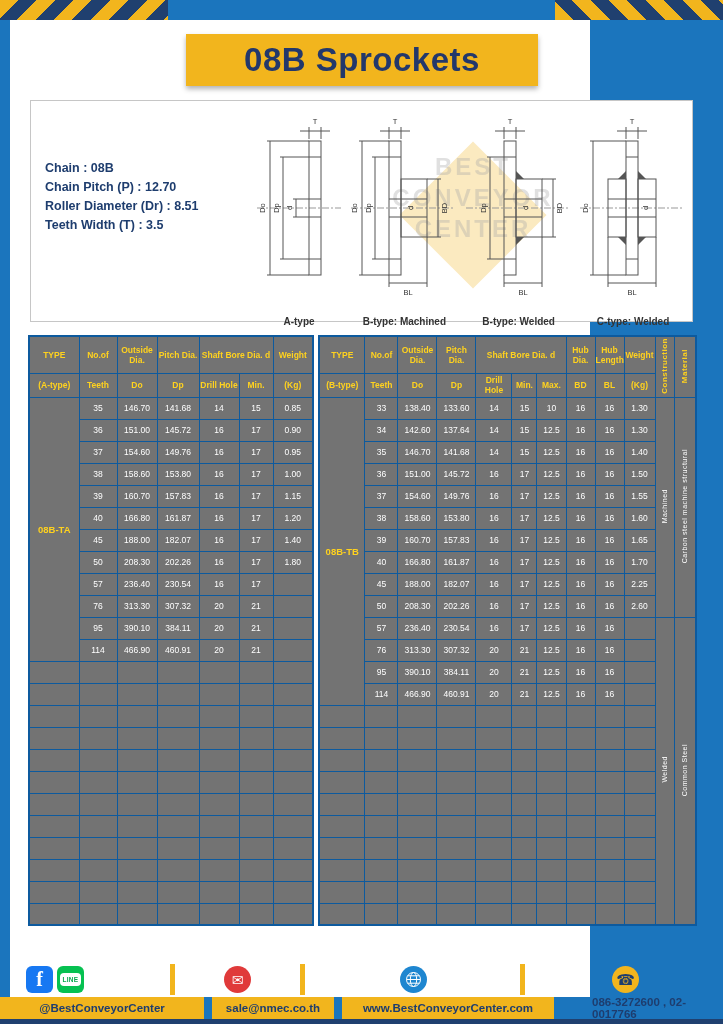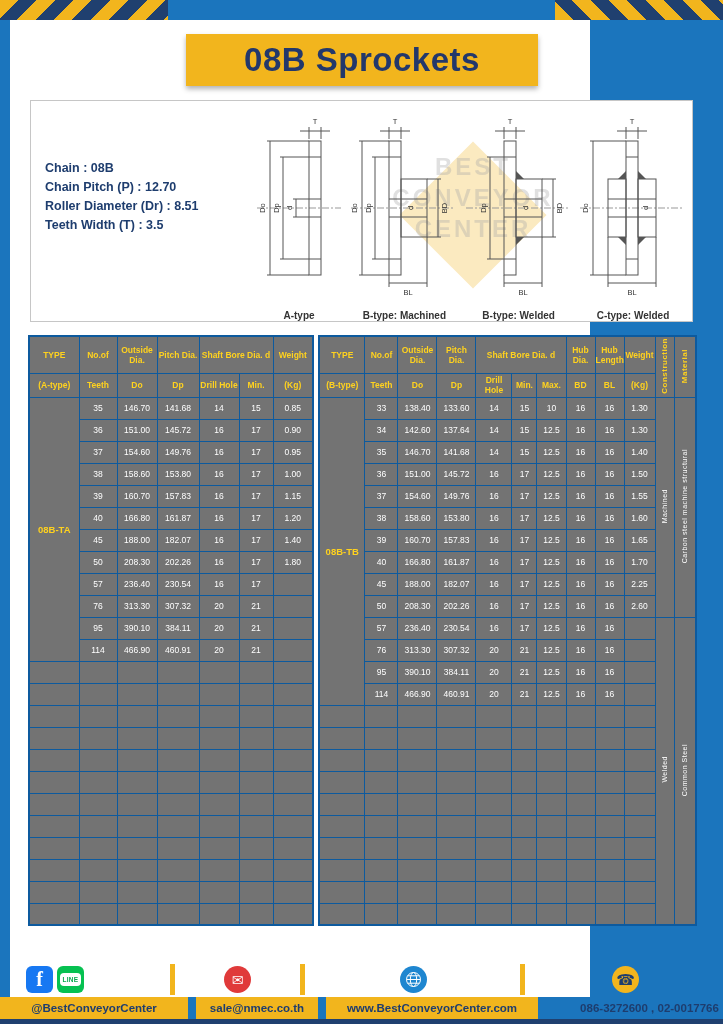--- a/index.html
+++ b/index.html
@@ -25,21 +25,21 @@
   .diagrams { flex:1; position:relative; display:flex; align-items:flex-start; justify-content:space-between; padding:12px 4px 0 0; }
   .watermark-shape { position:absolute; left:168px; top:62px; width:104px; height:104px; background:rgba(242,181,29,.28); transform:rotate(45deg); }
   .watermark { position:absolute; left:90px; top:50px; width:260px; text-align:center; font-size:24px; line-height:31px;
     font-weight:bold; letter-spacing:3px; color:rgba(165,165,165,.35); white-space:pre-line; }
   .fig { position:relative; display:flex; flex-direction:column; align-items:center; }
   .fig svg { display:block; }
   .fig line, .fig rect { stroke:#555; stroke-width:1; fill:none; }
   .fig polygon { fill:#555; stroke:none; }
   .fig .cl { stroke:#999; stroke-dasharray:7 2 2 2; }
   .fig text { fill:#333; font-size:7.5px; }
-  .fig figcaption { font-size:10px; font-weight:600; color:#333; margin-top:11px; }
+  .fig figcaption { font-size:10px; font-weight:600; color:#333; margin-top:17px; }
 
   .tables { position:absolute; left:18px; top:315px; width:669px; display:flex; justify-content:space-between; align-items:flex-start; }
   table.spec { border-collapse:collapse; table-layout:fixed; background:#737373; border:2px solid #0d5a9e; }
   .spec th, .spec td { border:1px solid #0d5a9e; text-align:center; vertical-align:middle; padding:0; overflow:hidden; }
   .spec th { color:#ffd21e; font-weight:bold; font-size:8.5px; line-height:1.2; white-space:pre-line; }
   .spec tr.hr1 th { height:37px; }
   .spec tr.hr2 th { height:24px; }
   .spec td { color:#fff; font-size:8.5px; height:22px; }
   .spec td.type-cell { color:#ffd21e; font-weight:bold; font-size:9.5px; }
   .rot { writing-mode:vertical-rl; transform:rotate(180deg); display:inline-block; line-height:1; letter-spacing:.5px; }
@@ -58,21 +58,21 @@
   .icon-globe { left:400px; top:3px; background:#1e86d0; }
   .icon-phone { left:612px; top:3px; background:#f2b51d; color:#1e3d6e; font-size:15px; }
   .glyph { font-family:"DejaVu Sans", sans-serif; }
   .sep { width:5px; height:31px; top:1px; background:#f2b51d; }
   .sep1 { left:170px; } .sep2 { left:300px; } .sep3 { left:520px; }
 
   .footer-bar { position:absolute; left:0; top:997px; width:723px; height:22px; display:flex; }
   .footer-bar .seg { display:flex; align-items:center; justify-content:center; font-weight:bold; font-size:11.5px; color:#1e3d6e; }
   .seg-y { background:#f2b51d; }
   .seg-gap { width:8px; }
-  .seg1 { width:188px; } .seg2 { width:122px; } .seg3 { width:212px; }
+  .seg1 { width:204px; } .seg2 { width:122px; } .seg3 { width:212px; }
   .seg-phone { flex:1; color:#fff;margin-left:38px; }
   .bottom-strip { position:absolute; left:0; top:1019px; width:723px; height:5px; background:#20406f; }
 </style>
 </head>
 <body>
 
 <div class="page">
 
   <div class="hazard hazard-left"></div>
   <div class="hazard hazard-right"></div>

